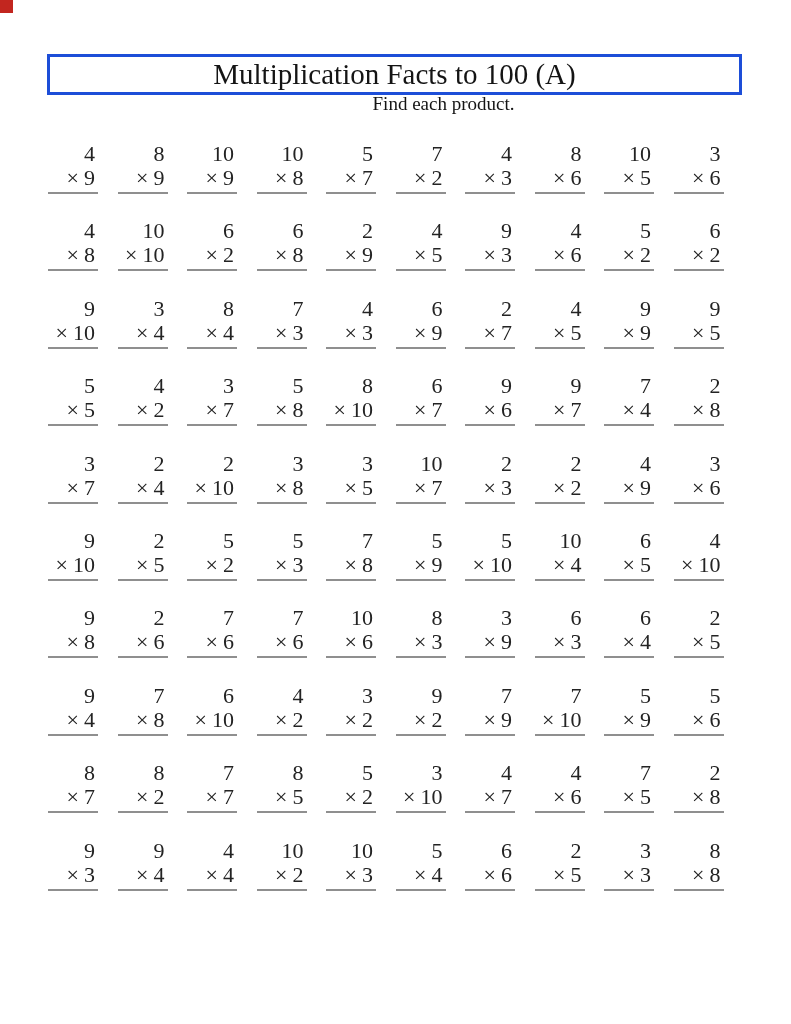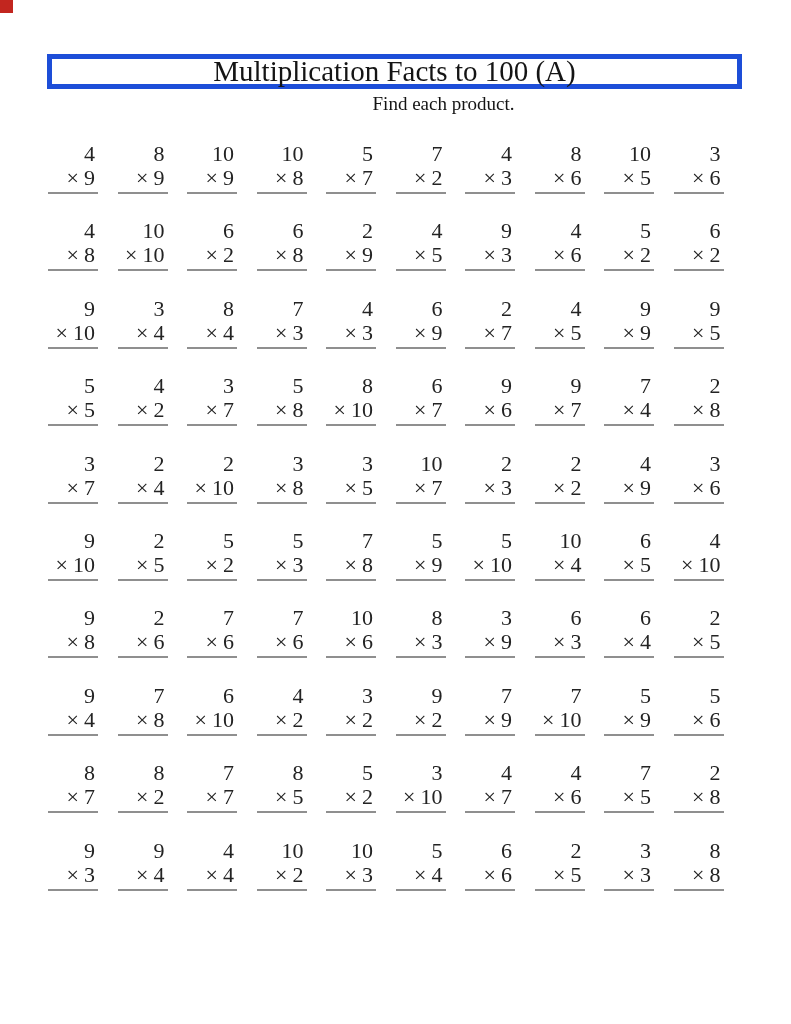--- a/index.html
+++ b/index.html
@@ -12,23 +12,23 @@
     font-family: "Liberation Serif", "DejaVu Serif", serif;
   }
   .corner-mark {
     position: absolute;
     left: 0; top: 0;
     width: 13px; height: 13px;
   }
   .title-box {
     position: absolute;
     left: 47px; top: 54px;
-    width: 695px; height: 35px;
+    width: 695px; height: 41px;
     box-sizing: border-box;
-    border: 5px solid #1d4ed8;
+    border: 3px solid #1d4ed8;
     display: flex;
     align-items: center;
     justify-content: center;
   }
   .title-box h1 {
     margin: 0;
     font-size: 29px;
     font-weight: 500;
     color: #141414;
     white-space: nowrap;

